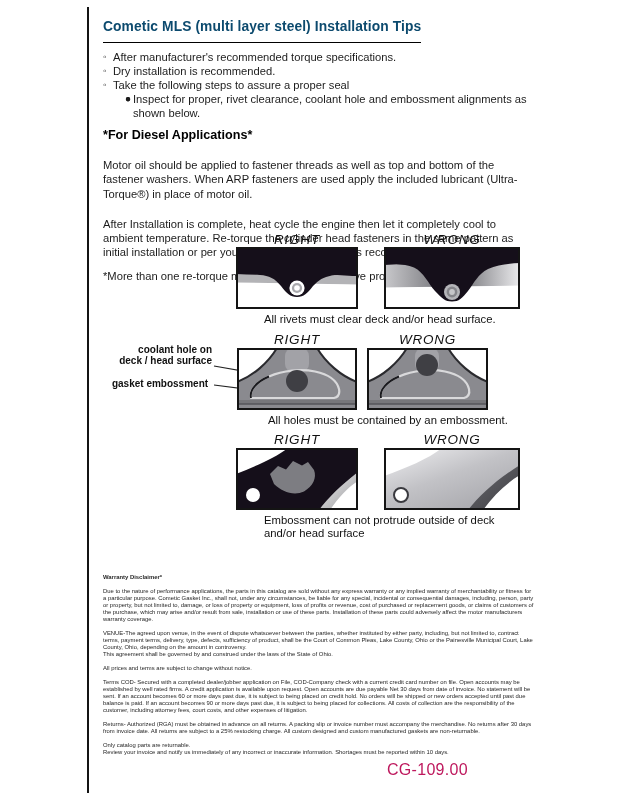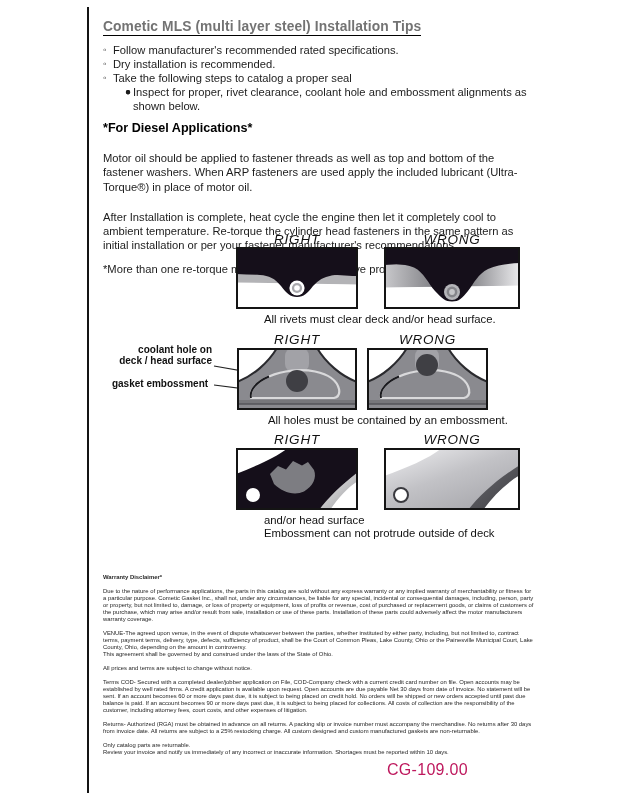--- a/index.html
+++ b/index.html
@@ -5,22 +5,22 @@
   * { margin:0; padding:0; box-sizing:border-box; }
   html,body { background:#ffffff; }
   body { width:618px; height:800px; position:relative; overflow:hidden;
          font-family:"Liberation Sans","DejaVu Sans",sans-serif; color:#1c1c1c; }
   .page { position:absolute; inset:0; background:#fff; }
 
   .left-rule { position:absolute; left:87px; top:7px; width:2px; height:786px; background:#141414; }
 
   
   .top-block { position:absolute; left:103px; top:17px; width:433px; }
-  .doc-title { display:inline-block; font-size:13.8px; font-weight:bold; color:#737373;
-               letter-spacing:.1px; border-bottom:1.7px solid #000; padding-bottom:1px; }
+  .doc-title { display:inline-block; font-size:13.8px; font-weight:bold; color:#0c4a6e;
+               letter-spacing:.1px; border-bottom:1.7px solid #000; padding-bottom:8px; }
   .bullets { margin-top:7px; font-size:11.2px; line-height:14px; }
   .b-row { position:relative; padding-left:10px; }
   .b-row .glyph { position:absolute; left:0; top:-0.5px; font-size:10px; color:#1c1c1c; }
   .sb-row { position:relative; padding-left:30px; }
   .sb-row .glyph { position:absolute; left:22px; top:0; font-size:10px; color:#1c1c1c; }
   .diesel-head { margin-top:8px; font-size:12.6px; font-weight:bold; color:#000; }
   .para { margin-top:16px; font-size:11.2px; line-height:14.3px; width:433px; }
   .note { margin-top:10px; font-size:11.2px; }
 
   
@@ -45,29 +45,29 @@
 
 <div class="page">
   <div class="left-rule"></div>
 
   <div class="top-block">
     <div class="doc-title">Cometic MLS (multi layer steel) Installation Tips</div>
 
     <div class="bullets">
       <div class="b-row">
         <span class="glyph">◦</span>
-        <span>Follow manufacturer's recommended rated specifications.</span>
+        <span>After manufacturer's recommended torque specifications.</span>
       </div>
       <div class="b-row">
         <span class="glyph">◦</span>
         <span>Dry installation is recommended.</span>
       </div>
       <div class="b-row">
         <span class="glyph">◦</span>
-        <span>Take the following steps to catalog a proper seal</span>
+        <span>Take the following steps to assure a proper seal</span>
       </div>
       <div class="sb-row">
         <span class="glyph">●</span>
       </div>
       <div class="sb-row">
         <span class="glyph">●</span>
         <span>Inspect for proper, rivet clearance, coolant hole and embossment alignments as shown below.</span>
       </div>
     </div>
 
@@ -206,22 +206,22 @@
         </defs>
         <rect x="0" y="0" width="136" height="62" fill="#ffffff"></rect>
         <path d="M58,0 H136 V26 C118,40 104,52 95,62 H0 V28 C22,20 44,11 58,0 Z" fill="url(#bandW)"></path>
         <path d="M136,17 C112,32 96,47 84,62 L99,62 C110,47 122,35 136,27 Z" fill="url(#stripeW)"></path>
         <circle cx="17" cy="47" r="7" fill="#ffffff" stroke="#3a3a3f" stroke-width="2"></circle>
         <rect x="1" y="1" width="134" height="60" fill="none" stroke="#141414" stroke-width="2"></rect>
       </svg>
     </div>
 
     <div class="dg-caption" style="left:236px; top:514px; width:310px;">
+      <div>Embossment can not protrude outside of deck</div>
       <div>and/or head surface</div>
-      <div>Embossment can not protrude outside of deck</div>
     </div>
   </div>
 
   <div class="disclaimer">
     <div class="dhead">Warranty Disclaimer*</div>
     <div class="dp">Due to the nature of performance applications, the parts in this catalog are sold without any express warranty or any implied warranty of merchantability or fitness for a particular purpose.  Cometic Gasket Inc., shall not, under any circumstances, be liable for any special, incidental or consequential damages, including, person, party or property, but not limited to, damage, or loss of property or equipment, loss of profits or revenue, cost of purchased or replacement goods, or claims of customers of the purchase, which may arise and/or result from sale, installation or use of these parts.  Installation of these parts could adversely affect the motor manufacturers warranty coverage.</div>
     <div class="dline">VENUE-The agreed upon venue, in the event of dispute whatsoever between the parties, whether instituted by either party, including, but not limited to, contract terms, payment terms, delivery, type, defects, sufficiency of product, shall be the Court of Common Pleas, Lake County, Ohio or the Painesville Municipal Court, Lake County, Ohio, depending on the amount in controversy.</div>
     <div class="gap">This agreement shall be governed by and construed under the laws of the State of Ohio.</div>
     <div class="dp">All prices and terms are subject to change without notice.</div>
     <div class="dp">Terms COD- Secured with a completed dealer/jobber application on File, COD-Company check with a current credit card number on file.  Open accounts may be established by well rated firms.  A credit application is available upon request.  Open accounts are due payable Net 30 days from date of invoice.  No statement will be sent.  If an account becomes 60 or more days past due, it is subject to being placed on credit hold.  No orders will be shipped or new orders accepted until past due balance is paid.  If an account becomes 90 or more days past due, it is subject to being placed for collections.  All costs of collection are the responsibility of the customer, including attorney fees, court costs, and other expenses of litigation.</div>

